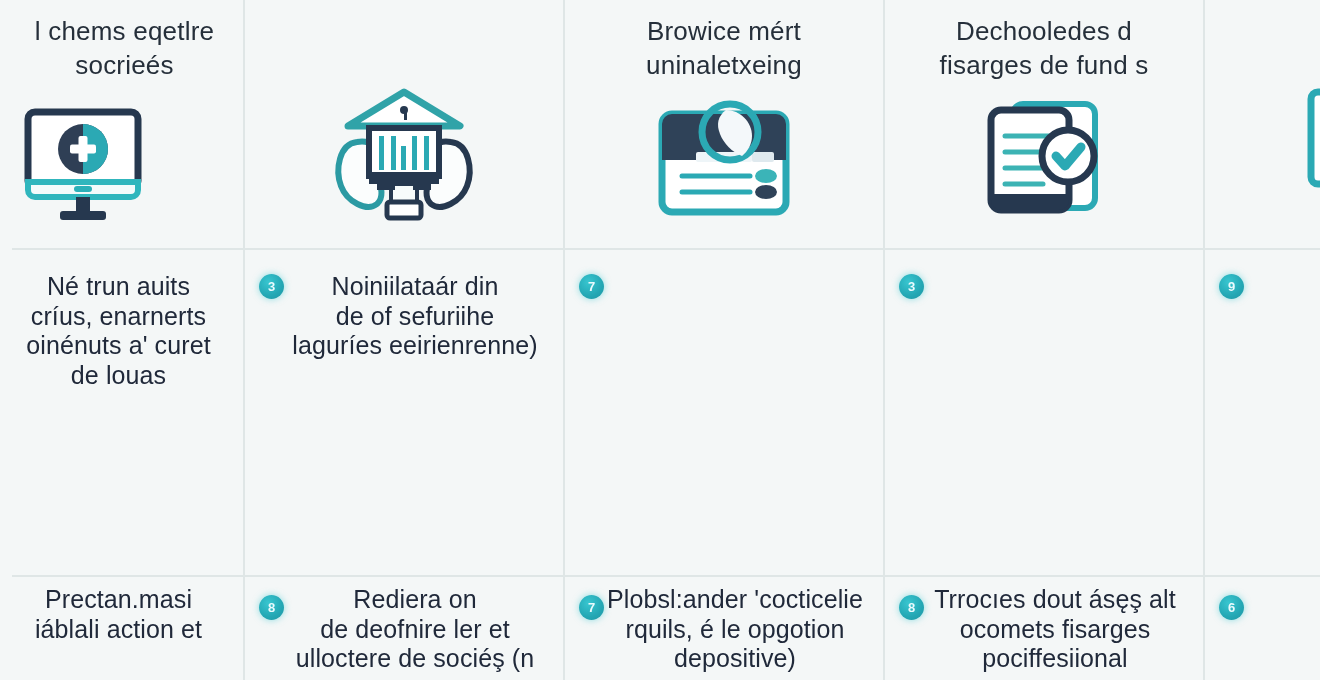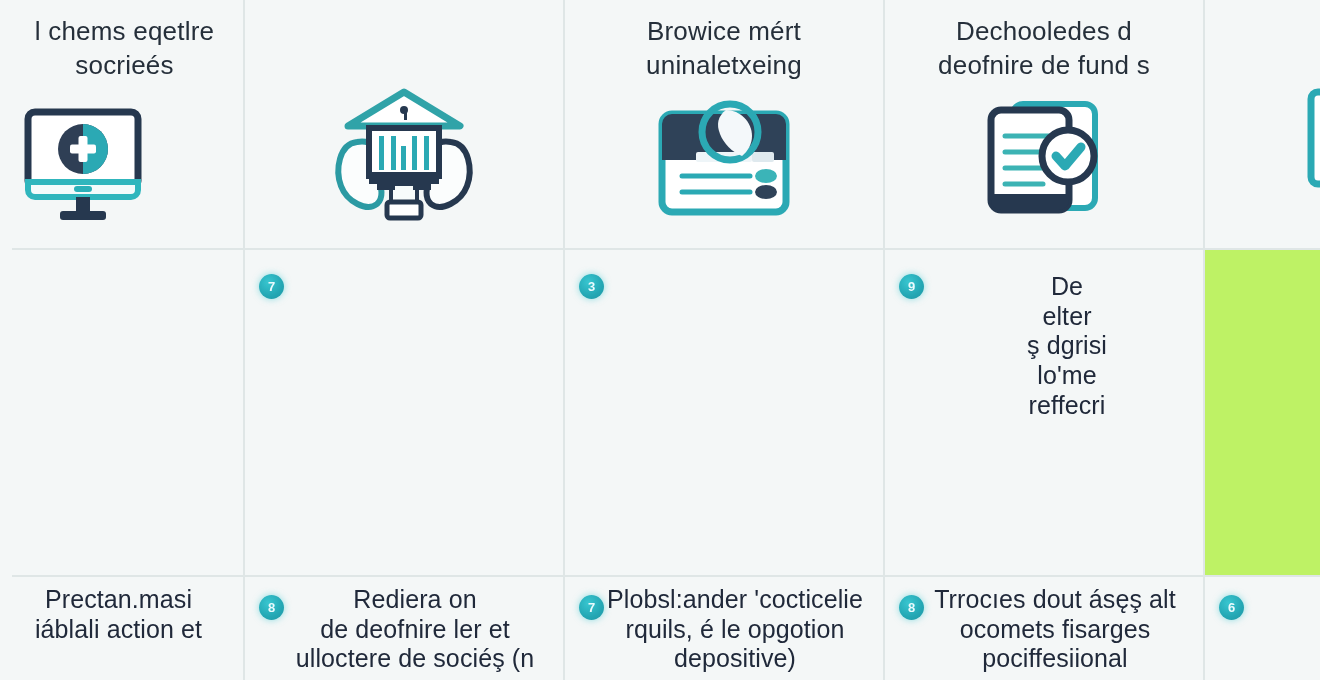--- a/index.html
+++ b/index.html
@@ -216,21 +216,21 @@
           <ellipse cx="110" cy="80" rx="11" ry="7" fill="#3ab4b8"></ellipse>
           <ellipse cx="110" cy="96" rx="11" ry="7" fill="#2f4258"></ellipse>
           <circle cx="74" cy="36" r="28" fill="none" stroke="#2aa9b4" stroke-width="7"></circle>
           <path d="M70 14 c14 0 26 12 26 26 c0 8 -4 15 -10 20 c-10 -4 -18 -12 -22 -22 c-4 -10 -2 -18 6 -24 z" fill="#f4f8fa"></path>
         </svg>
       </div>
     </div>
 
     <div class="cell">
       <div class="card-title">Dechooledes d
-deofnire de fund s</div>
+fisarges de fund s</div>
       <div class="icon-box">
         <svg class="icon" width="130" height="130" viewBox="0 0 130 130">
           <rect x="34" y="10" width="82" height="104" rx="10" fill="#ffffff" stroke="#2aa9b4" stroke-width="6"></rect>
           <rect x="12" y="16" width="78" height="100" rx="10" fill="#ffffff" stroke="#26384f" stroke-width="7"></rect>
           <path d="M12 100 h78 v6 a10 10 0 0 1 -10 10 H22 a10 10 0 0 1 -10 -10 z" fill="#26384f"></path>
           <g stroke="#3bb3b4" stroke-width="5" stroke-linecap="round">
             <line x1="26" y1="42" x2="76" y2="42"></line>
             <line x1="26" y1="58" x2="76" y2="58"></line>
             <line x1="26" y1="74" x2="76" y2="74"></line>
             <line x1="26" y1="90" x2="64" y2="90"></line>
@@ -262,21 +262,33 @@
           <circle cx="52" cy="114" r="5" fill="#ffffff"></circle>
           <path d="M84 100 l14 12 l-14 12" fill="none" stroke="#2aa9b4" stroke-width="6" stroke-linecap="round"></path>
         </svg>
       </div>
     </div>
   </div>
 
   <div class="row row-text">
     <div class="cell">
       <div class="txt-cell-inner">
+
+        <div class="body-text">Né trun auits
+críus, enarnerts
+oinénuts a' curet
+de louas</div>
+      </div>
+    </div>
+    <div class="cell">
+      <div class="txt-cell-inner">
         <span class="badge">3</span>
+        <div class="body-text">Noiniilataár din
+de of sefuriihe
+laguríes eeirienrenne)</div>
       </div>
     </div>
     <div class="cell">
       <div class="txt-cell-inner">
         <span class="badge">7</span>
       </div>
     </div>
     <div class="cell">
       <div class="txt-cell-inner">
         <span class="badge">3</span>

